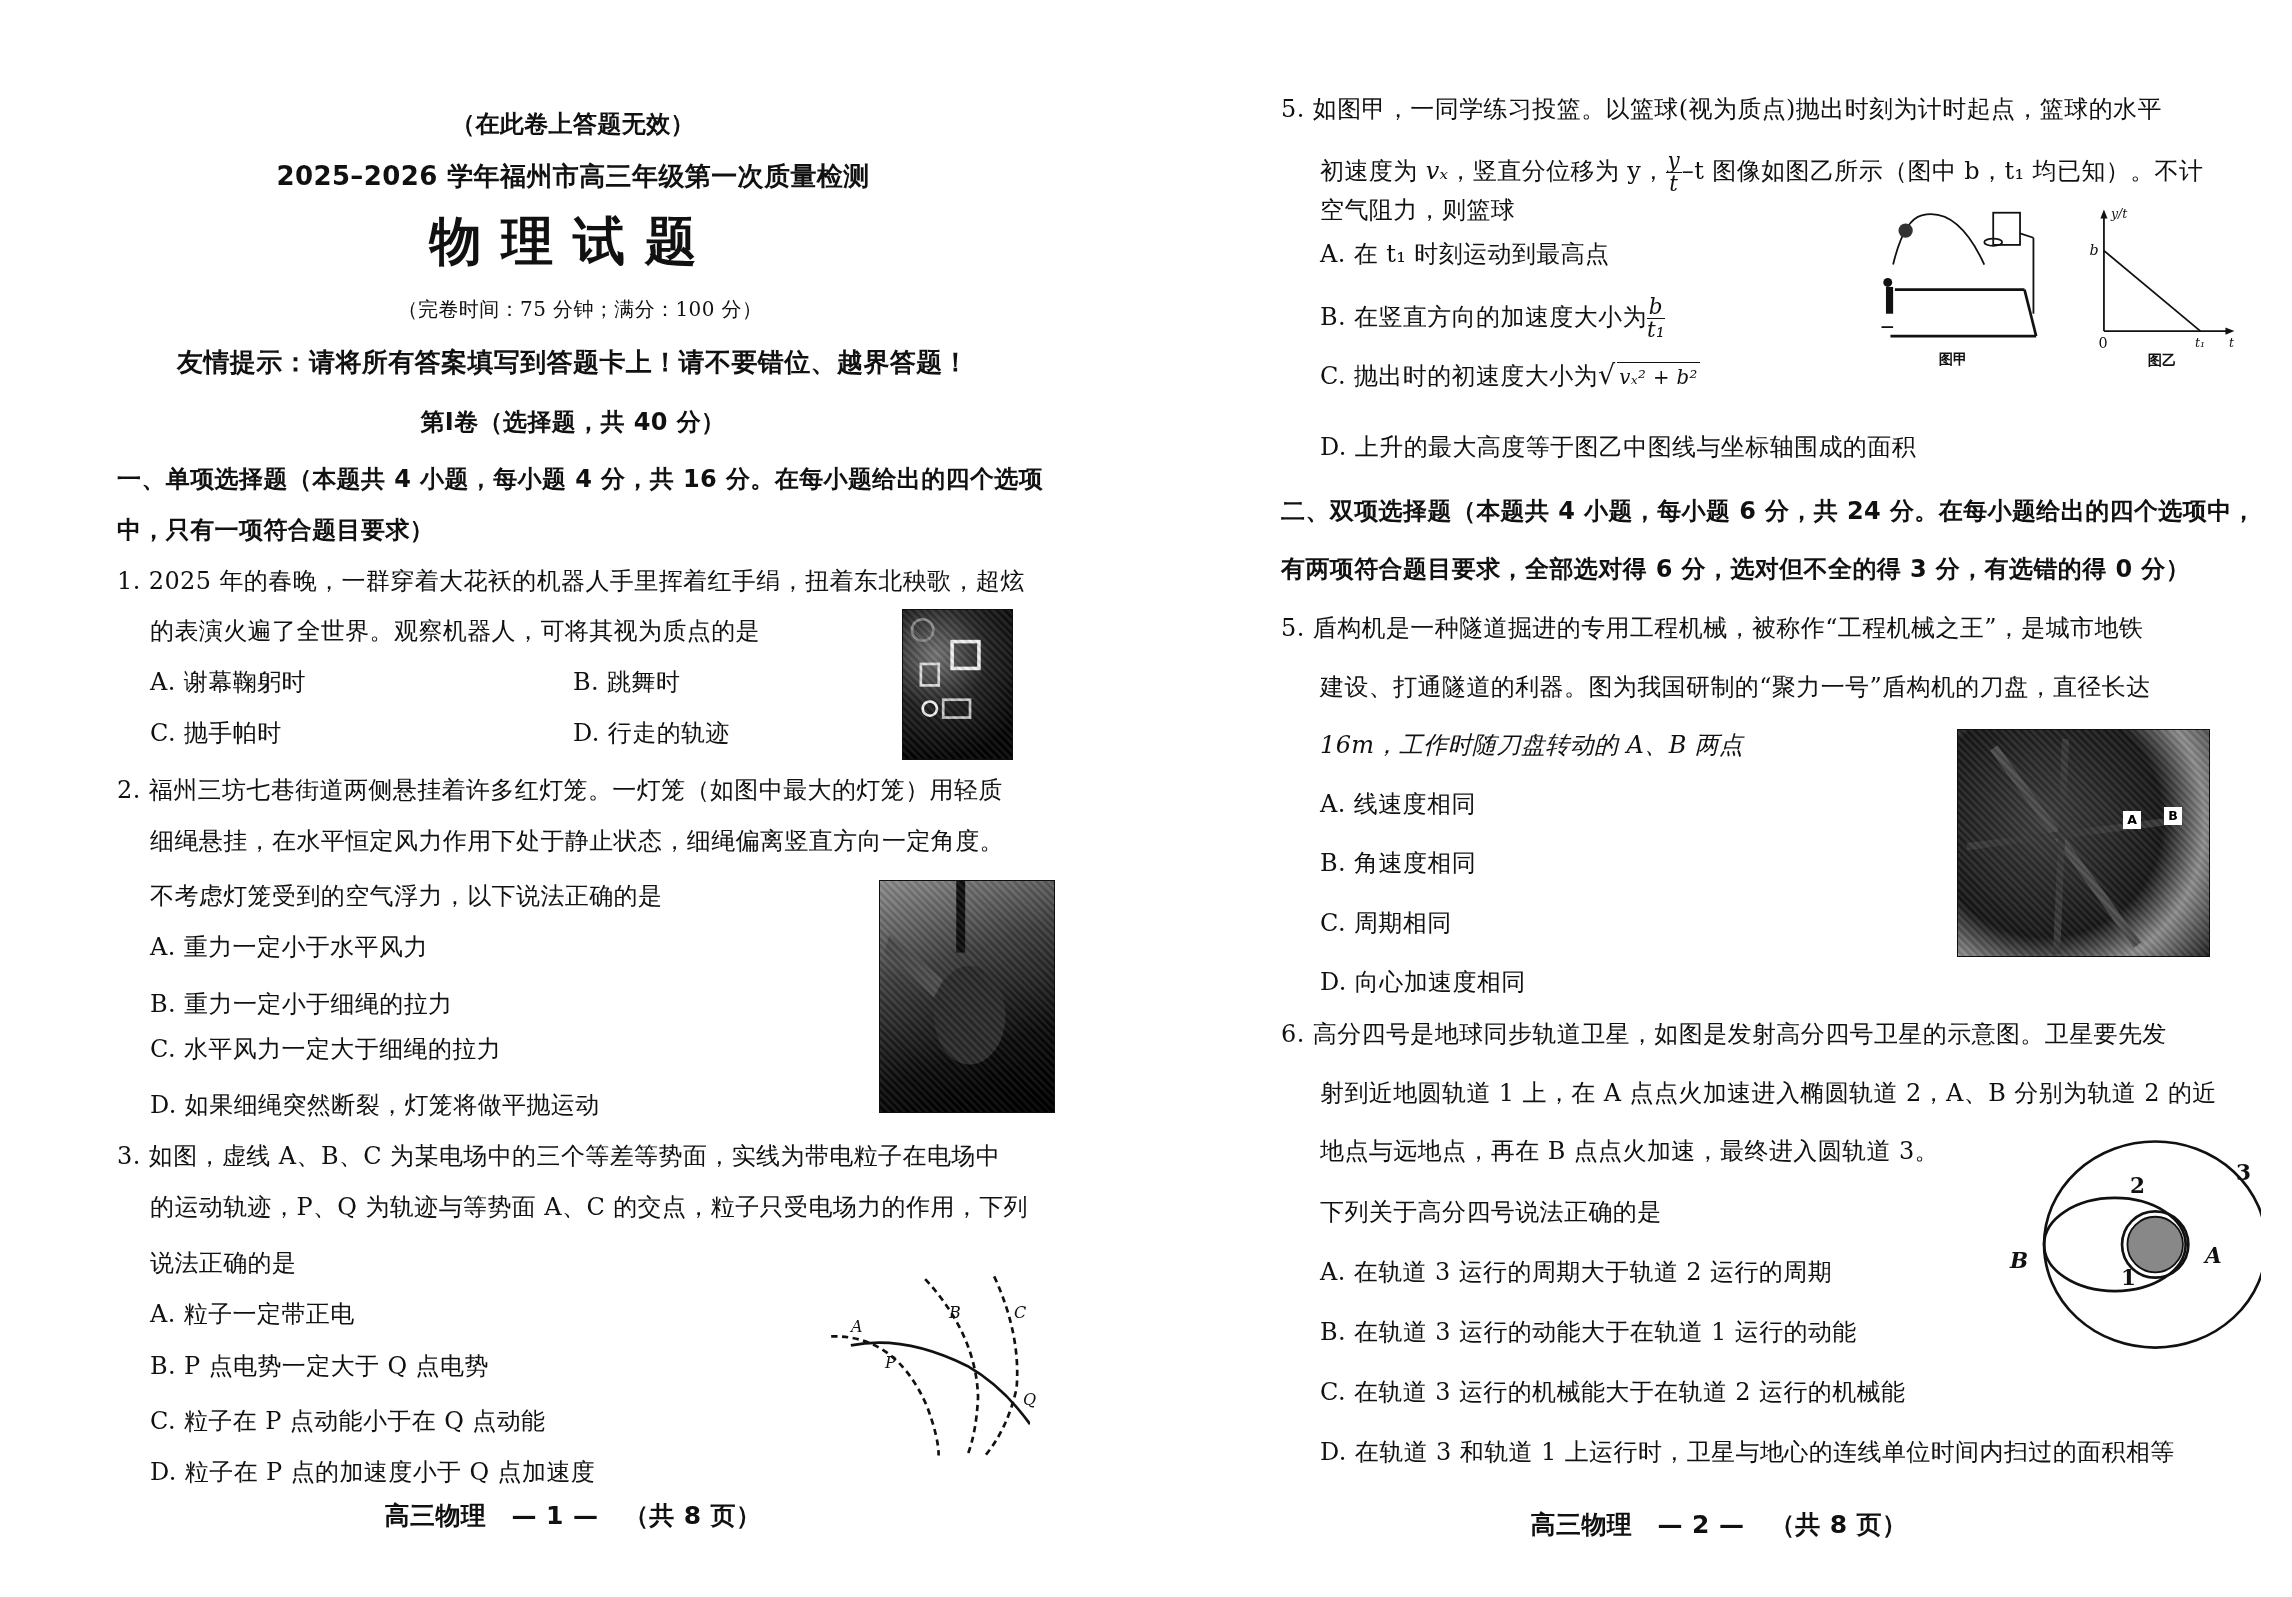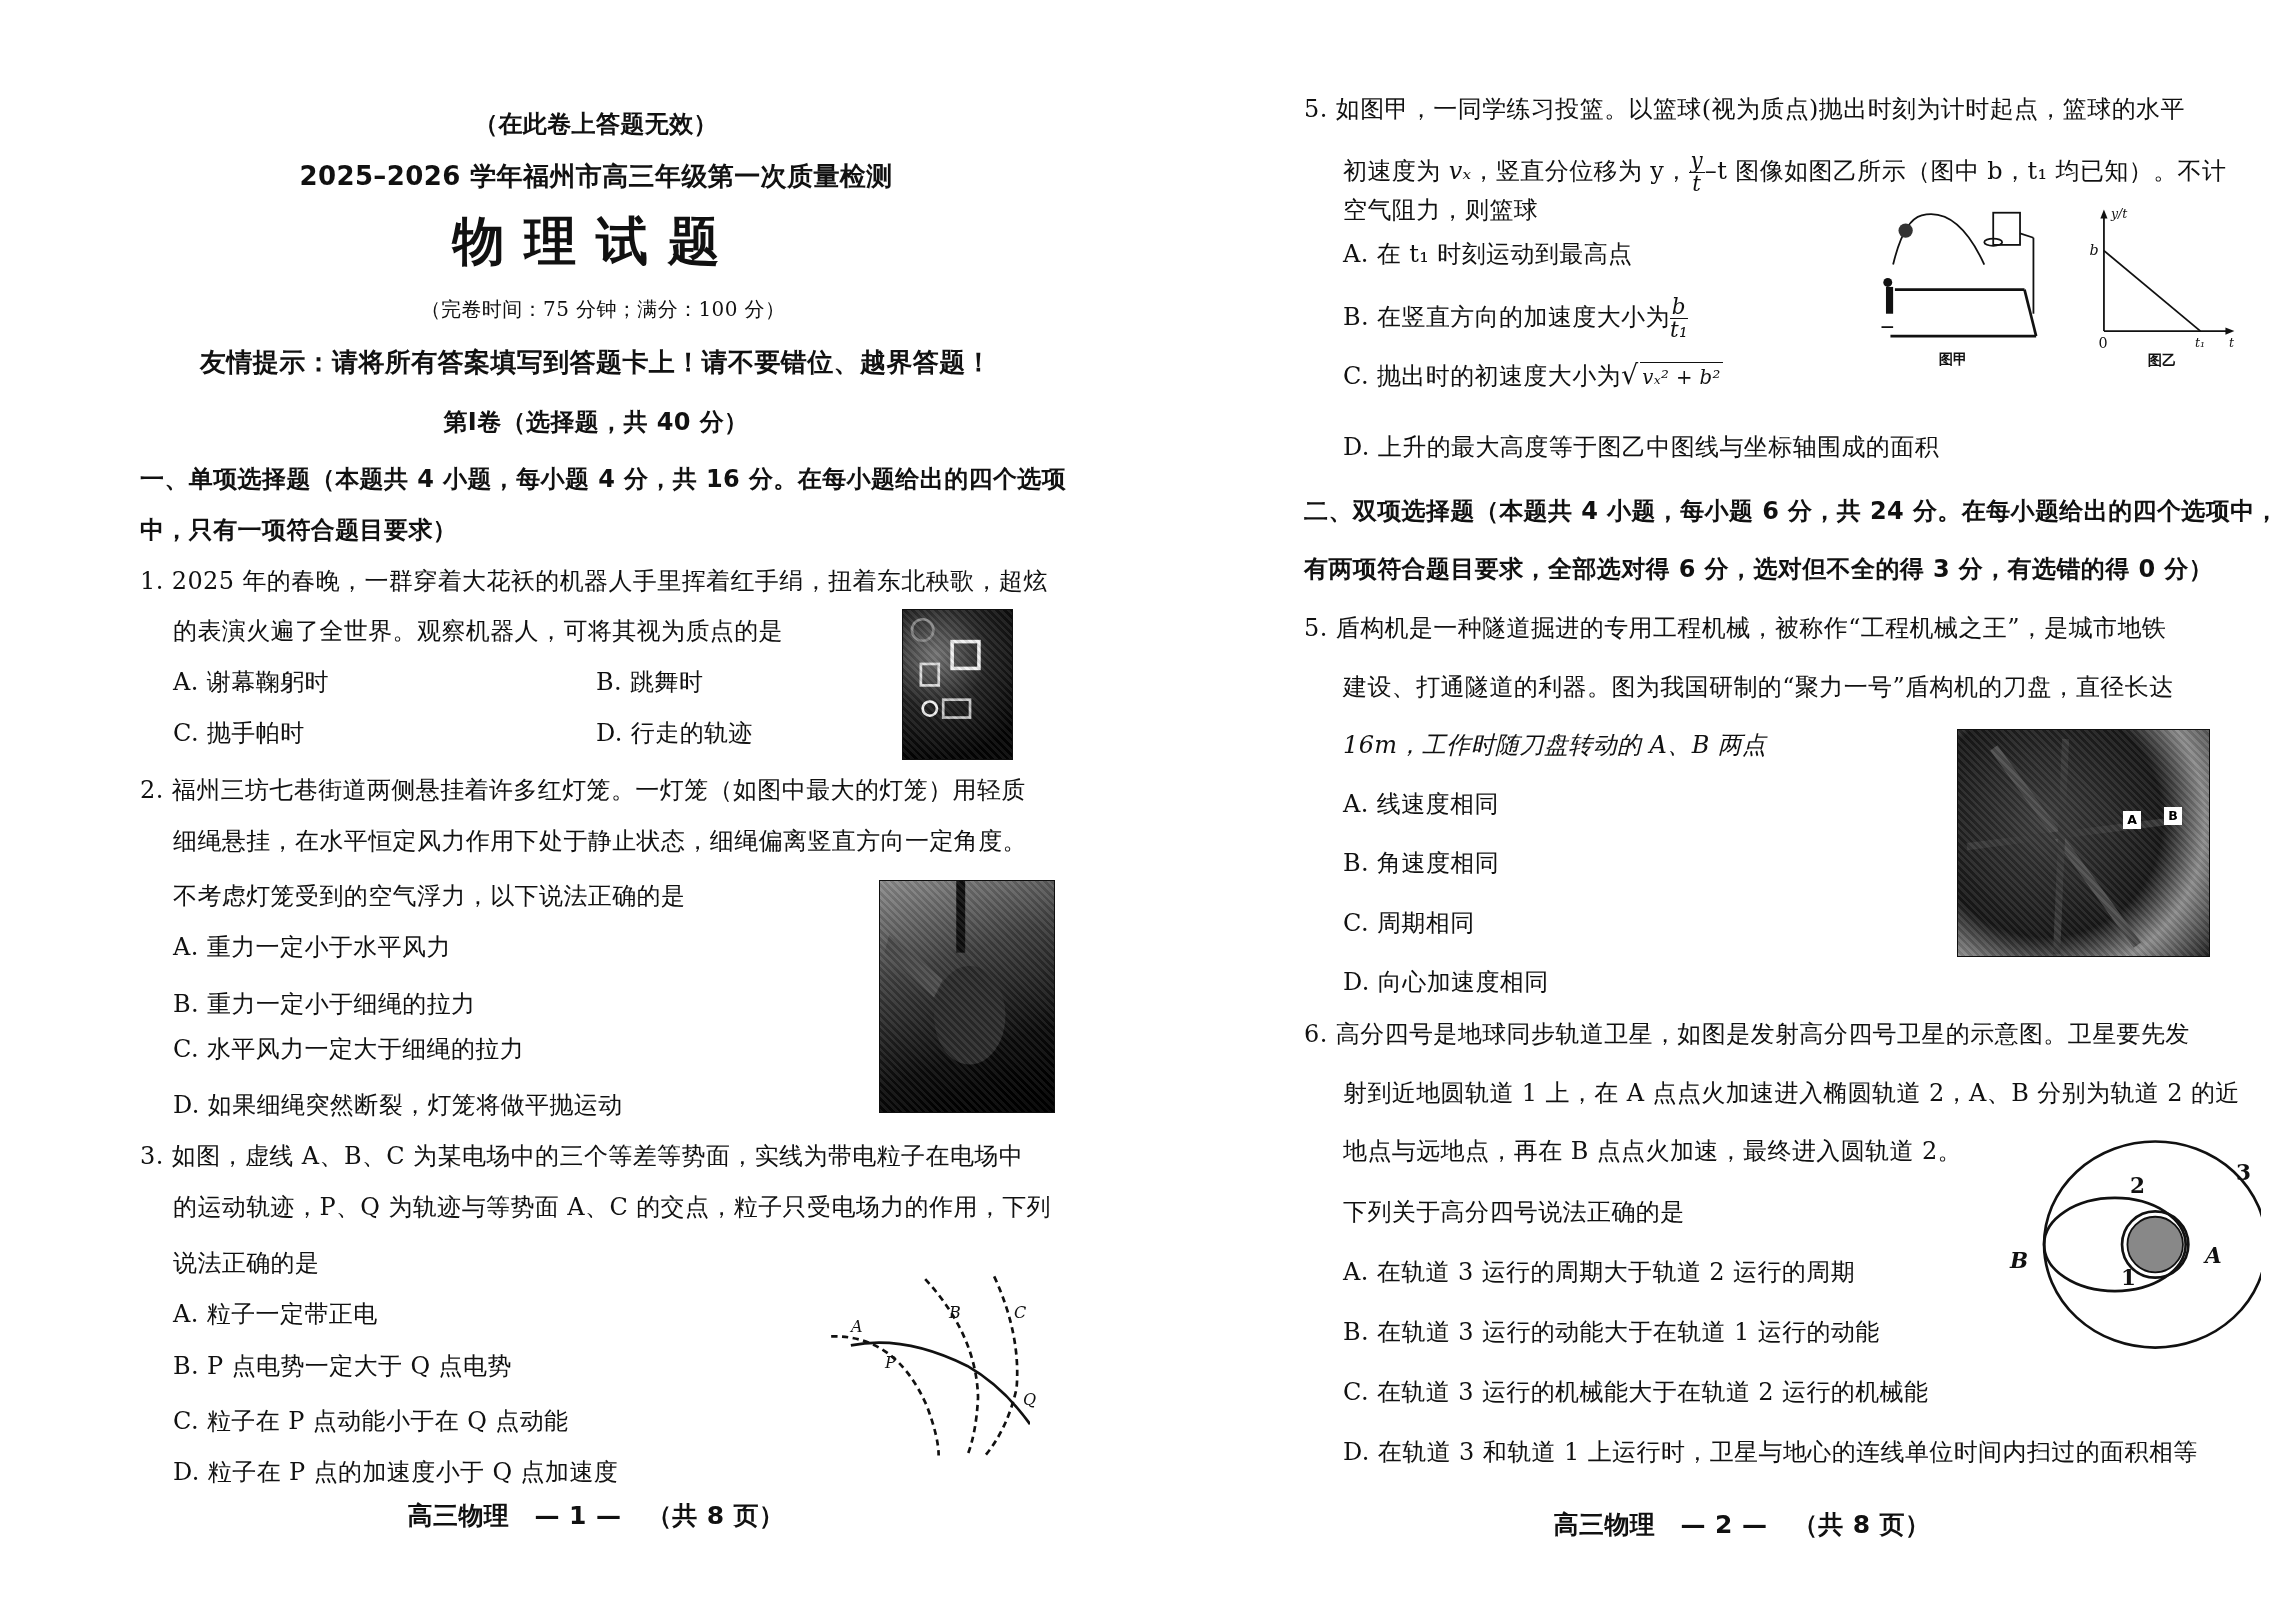--- a/index.html
+++ b/index.html
@@ -7,21 +7,20 @@
     width: 2293px; height: 1598px; position: relative; overflow: hidden;
     background: #ffffff; color: #111111;
     font-family: "DejaVu Serif", "Liberation Serif", serif;
   }
   .page { position: absolute; top: 0; height: 1598px; }
   #page-left { left: 0; width: 1146px; }
   #page-right { left: 1146px; width: 1146px; }
   .line {
     position: absolute; white-space: nowrap; font-size: 24px; line-height: 30px;
     letter-spacing: 0.4px;
-    padding-left: 23px;
   }
   .bold { font-weight: bold; }
   .center { left: 0; width: 1146px; text-align: center; }
   .title1 { font-size: 26px; line-height: 45px; font-weight: bold; font-family: "DejaVu Sans", sans-serif; }
   .title2 { font-size: 52px; line-height: 57px; font-weight: bold; letter-spacing: 19.7px; font-family: "DejaVu Sans", sans-serif; }
   .sub { font-size: 20px; margin-left: 7px; }
   .hint { font-size: 26px; font-weight: bold; font-family: "DejaVu Sans", sans-serif; }
   .section { font-weight: bold; font-family: "DejaVu Sans", sans-serif; }
   .footer { font-size: 25px; font-weight: bold; font-family: "DejaVu Sans", sans-serif; }
   .photo {
@@ -181,21 +180,21 @@
       <line x1="40" y1="20" x2="200" y2="240" stroke="#555" stroke-width="10"></line>
       <line x1="10" y1="130" x2="250" y2="100" stroke="#444" stroke-width="8"></line>
       <line x1="120" y1="10" x2="110" y2="250" stroke="#444" stroke-width="8"></line>
     </svg>
     <div class="tag" style="left:165px; top:81px;">A</div>
     <div class="tag" style="left:206px; top:77px;">B</div>
   </div>
 
   <div class="line" style="top:1019px; left:135px;">6. 高分四号是地球同步轨道卫星，如图是发射高分四号卫星的示意图。卫星要先发</div>
   <div class="line" style="top:1078px; left:174px;">射到近地圆轨道 1 上，在 A 点点火加速进入椭圆轨道 2，A、B 分别为轨道 2 的近</div>
-  <div class="line" style="top:1136px; left:174px;">地点与远地点，再在 B 点点火加速，最终进入圆轨道 2。</div>
+  <div class="line" style="top:1136px; left:174px;">地点与远地点，再在 B 点点火加速，最终进入圆轨道 3。</div>
   <div class="line" style="top:1197px; left:174px;">下列关于高分四号说法正确的是</div>
   <div class="line" style="top:1257px; left:174px;">A. 在轨道 3 运行的周期大于轨道 2 运行的周期</div>
   <div class="line" style="top:1317px; left:174px;">B. 在轨道 3 运行的动能大于在轨道 1 运行的动能</div>
   <div class="line" style="top:1377px; left:174px;">C. 在轨道 3 运行的机械能大于在轨道 2 运行的机械能</div>
   <div class="line" style="top:1437px; left:174px;">D. 在轨道 3 和轨道 1 上运行时，卫星与地心的连线单位时间内扫过的面积相等</div>
 
   <div class="figure" style="left:855px; top:1137px; width:260px; height:224px;">
     <svg width="260" height="224" viewBox="0 0 290 250">
       <ellipse cx="172" cy="120" rx="124" ry="115" fill="none" stroke="#111" stroke-width="3"></ellipse>
       <ellipse cx="127" cy="120" rx="79" ry="52" fill="none" stroke="#111" stroke-width="3"></ellipse>

